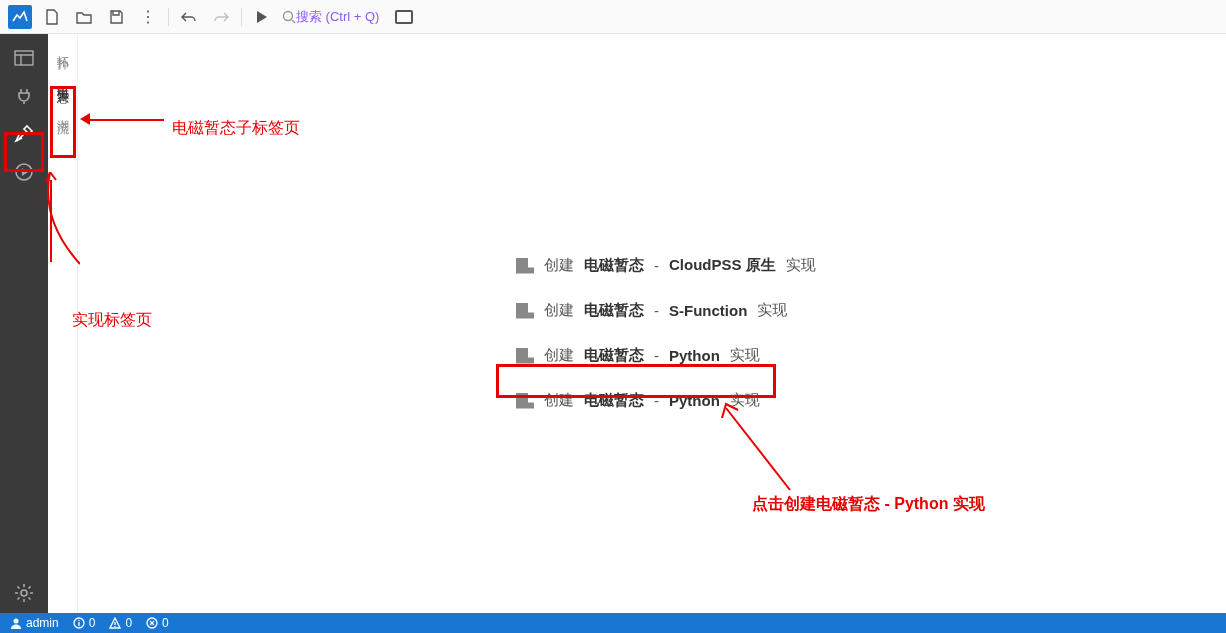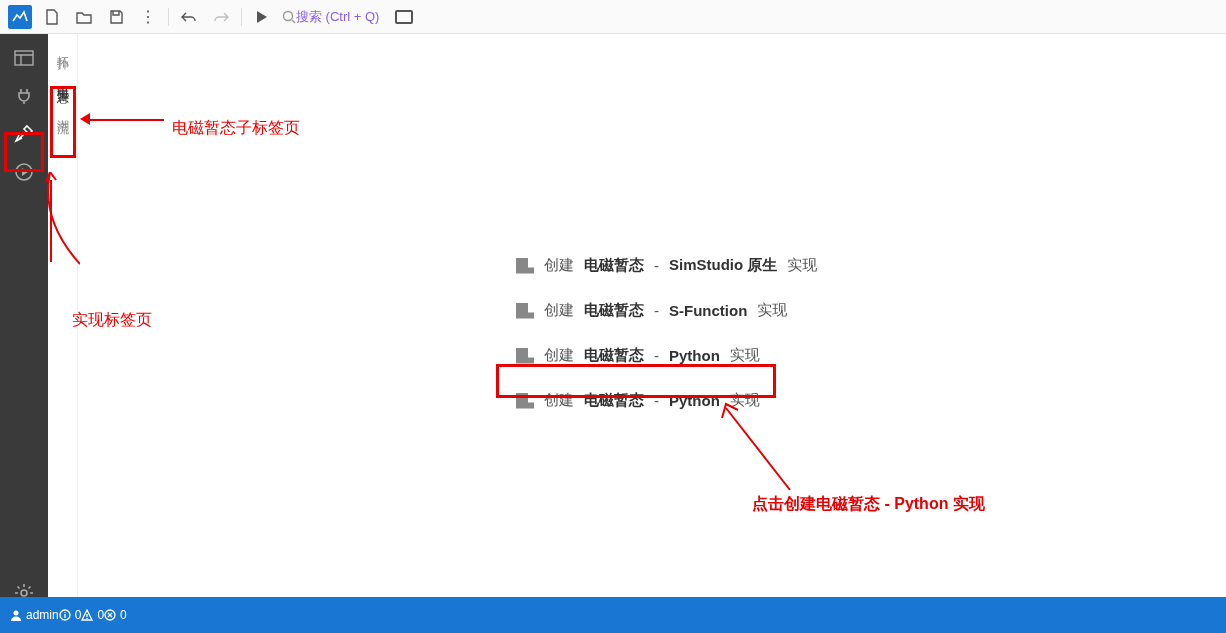--- a/index.html
+++ b/index.html
@@ -33,21 +33,21 @@
   .opt .oicon { width:18px; height:16px; background:#888; clip-path:polygon(0 0,12px 0,12px 10px,18px 10px,18px 16px,0 16px); }
   .opt b { color:#333; font-weight:700; }
 
   
   .anno { position:absolute; color:#e60000; font-size:16px; font-weight:500; pointer-events:none; }
   .redbox { position:absolute; border:3px solid #e60000; pointer-events:none; }
   .arrow-line { position:absolute; background:#e60000; height:2px; pointer-events:none; }
   .arrow-head { position:absolute; width:0; height:0; pointer-events:none; }
 
   
-  .status { position:absolute; left:0; right:0; bottom:0; height:36px; background:#1976d2; color:#fff; font-size:12px; display:flex; align-items:center; padding:0 10px; gap:0; }
+  .status { position:absolute; left:0; right:0; bottom:0; height:20px; background:#1976d2; color:#fff; font-size:12px; display:flex; align-items:center; padding:0 10px; gap:14px; }
   .status .sitem { display:flex; align-items:center; gap:4px; }
 </style>
 </head>
 <body>
 
 <div class="topbar">
   <div class="ticon active">
       <svg width="16" height="16" viewBox="0 0 16 16">
         <path d="M1 12 L5 6 L8 9 L12 3 L15 12" stroke="#fff" stroke-width="1.6" fill="none"></path>
       </svg>
@@ -128,21 +128,21 @@
 </div>
 
 <div class="vtabs">
   <div class="vtab">拓扑</div>
   <div class="vtab active">电磁暂态</div>
   <div class="vtab">潮流</div>
 </div>
 
 <div class="main">
   <div class="optlist">
-    <div class="opt"><span class="oicon"></span><span>创建</span> <b>电磁暂态</b> - <b>SimStudio 原生</b> <span>实现</span></div>
+    <div class="opt"><span class="oicon"></span><span>创建</span> <b>电磁暂态</b> - <b>CloudPSS 原生</b> <span>实现</span></div>
     <div class="opt"><span class="oicon"></span><span>创建</span> <b>电磁暂态</b> - <b>S-Function</b> <span>实现</span></div>
     <div class="opt"><span class="oicon"></span><span>创建</span> <b>电磁暂态</b> - <b>Python</b> <span>实现</span></div>
     <div class="opt"><span class="oicon"></span><span>创建</span> <b>电磁暂态</b> - <b>Python</b> <span>实现</span></div>
   </div>
 </div>
 
 <div class="redbox" style="left:4px; top:132px; width:40px; height:40px;"></div>
 <div class="redbox" style="left:50px; top:86px; width:26px; height:72px;"></div>
 <div class="redbox" style="left:496px; top:364px; width:280px; height:34px;"></div>
 

